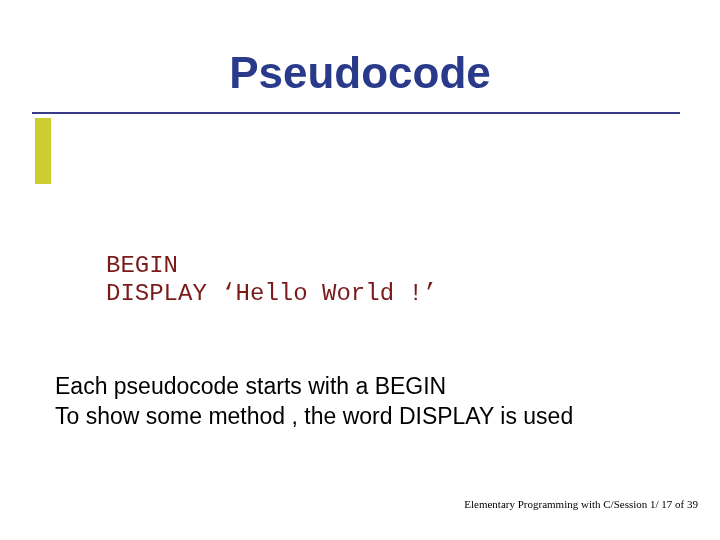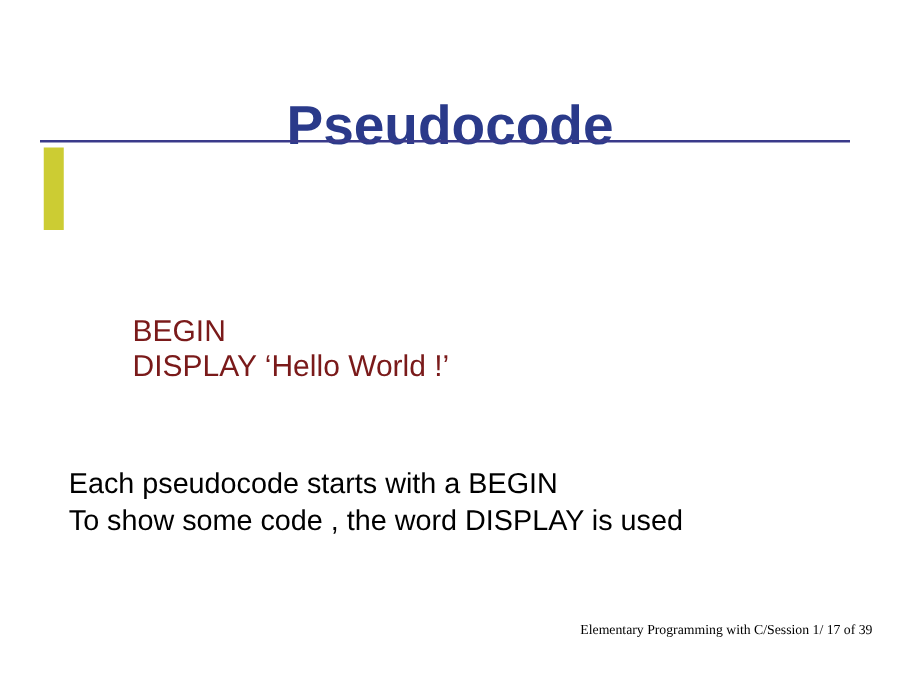--- a/index.html
+++ b/index.html
@@ -1,18 +1,18 @@
 <!DOCTYPE html>
 <html><head>
 <meta charset="utf-8">
 <style>
   * { margin: 0; padding: 0; box-sizing: border-box; }
   html, body { width: 720px; height: 540px; background: #fff; font-family: Tahoma, Verdana, Arial, sans-serif; color: #000; }
   .slide { position: relative; width: 720px; height: 540px; }
-  .title-wrap { position: absolute; left: 0; top: 48px; width: 720px; margin-top: 28px; }
+  .title-wrap { position: absolute; left: 0; top: 48px; width: 720px; }
   .title {
     font-family: "Trebuchet MS", Verdana, Tahoma, sans-serif;
     font-weight: bold;
     font-size: 44px;
     color: #2a3a8a;
     text-align: center;
     padding-bottom: 6px;
   }
   .rule {
     position: absolute;
@@ -36,21 +36,21 @@
     left: 45px;
     right: 40px;
     top: 140px;
     font-size: 23px;
     line-height: 1.22;
   }
   .code {
     position: absolute;
     left: 106px;
     top: 252px;
-    font-family: Liberation Sans, sans-serif;
+    font-family: Liberation Mono, monospace;
     font-size: 24px;
     line-height: 1.18;
     color: #7a1a1a;
   }
   .body2 {
     position: absolute;
     left: 55px;
     right: 40px;
     top: 372px;
     font-size: 23px;
@@ -78,18 +78,18 @@
   <div class="box"></div>
 
 
   <div class="code">
     <div>BEGIN</div>
     <div>DISPLAY ‘Hello World !’</div>
   </div>
 
   <div class="body2">
     <div>Each pseudocode starts with a BEGIN</div>
-    <div>To show some code , the word DISPLAY is used</div>
+    <div>To show some method , the word DISPLAY is used</div>
   </div>
 
   <div class="footer">Elementary Programming with C/Session 1/ 17 of 39</div>
 
 </div>
 
 </body></html>

